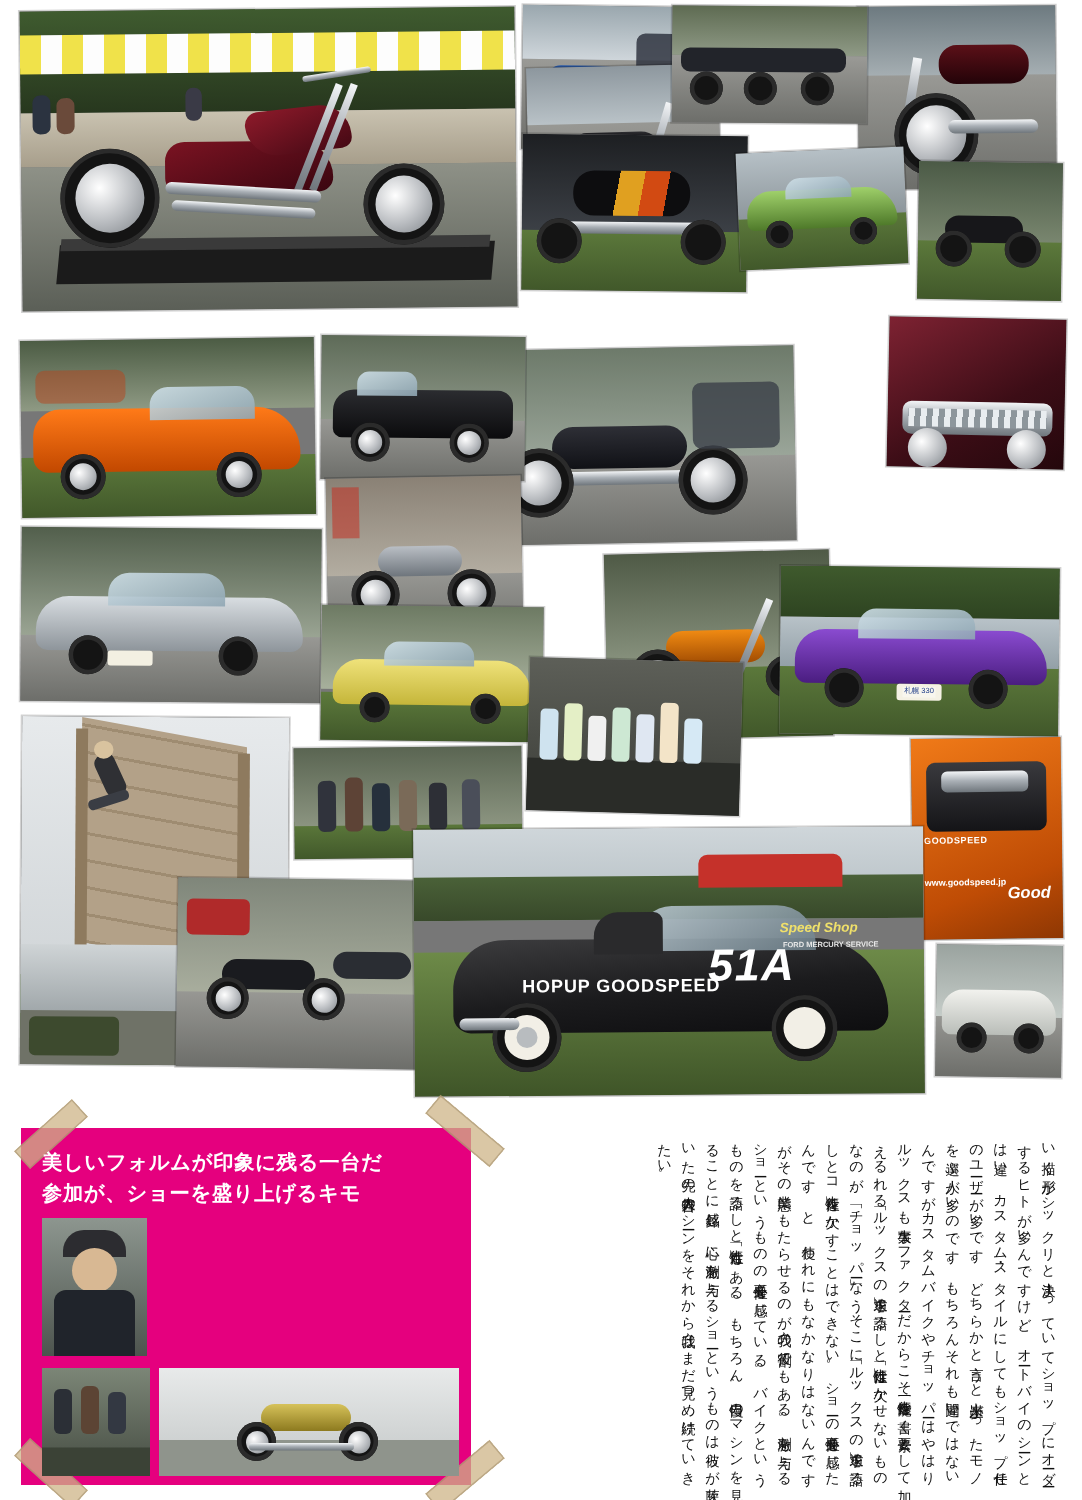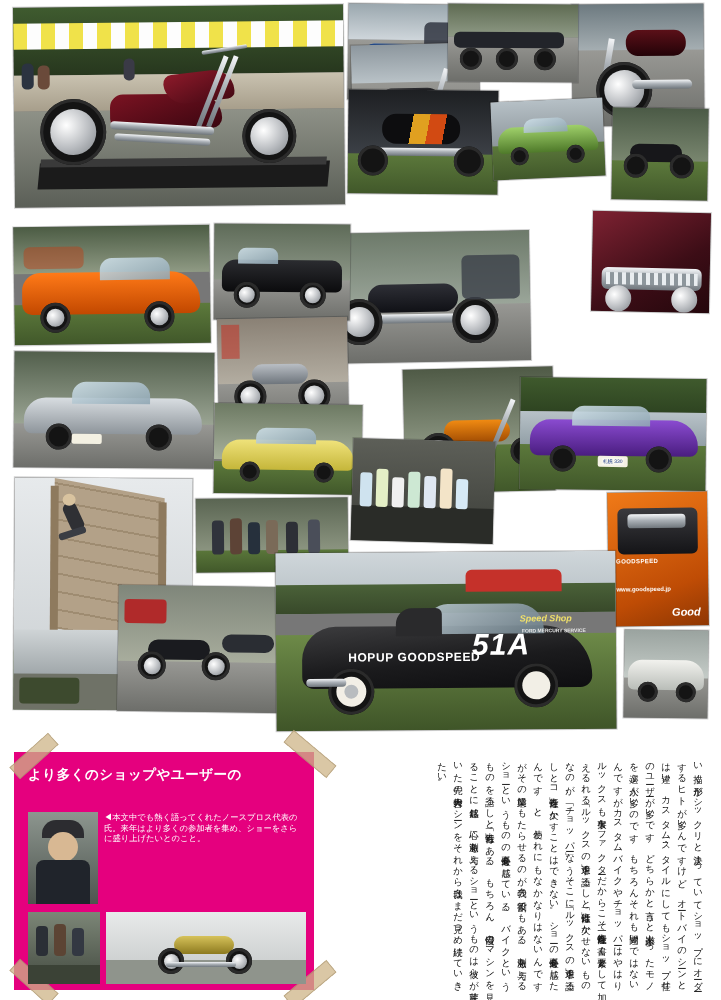--- a/index.html
+++ b/index.html
@@ -245,21 +245,21 @@
     <div style="position:absolute;left:82px;top:80px;width:22px;height:7px;
          background:#f8f6ee;font-size:5px;color:#23408a;text-align:center;line-height:7px;">札幌 330</div>
   </div>
 
   <div class="photo" style="left:608px;top:492px;width:100px;height:134px;transform:rotate(-0.8deg);">
     <div style="position:absolute;inset:0;background:linear-gradient(160deg,#f07a18,#bf4c05 70%,#8e3703);"></div>
     <div style="position:absolute;left:10px;top:16px;width:80px;height:46px;background:linear-gradient(#3a3a3e,#141417);border-radius:6px;"></div>
     <div class="chrome" style="left:20px;top:22px;width:58px;height:14px;border-radius:4px;"></div>
     <div class="lbl" style="left:8px;top:66px;font-size:6px;letter-spacing:.4px;color:#fff;">GOODSPEED</div>
     <div class="lbl" style="left:8px;bottom:34px;font-size:6px;color:#fff;">www.goodspeed.jp</div>
-    <div class="lbl" style="right:8px;bottom:8px;font-size:11px;font-style:italic;color:#fff;">Good</div>
+    <div class="lbl" style="right:8px;bottom:24px;font-size:11px;font-style:italic;color:#fff;">Good</div>
   </div>
 
   <div class="photo" style="left:352px;top:440px;width:142px;height:102px;transform:rotate(1.6deg);">
     <div style="position:absolute;inset:0;background:linear-gradient(#5d5f58,#3b3d38);"></div>
     <div style="position:absolute;left:0;right:0;bottom:0;height:34%;background:#2a2c28;"></div>
     <div style="position:absolute;left:8px;bottom:34px;width:12px;height:34px;background:#cfe3ef;border-radius:3px;"></div>
     <div style="position:absolute;left:24px;bottom:34px;width:12px;height:38px;background:#e4efc6;border-radius:3px;"></div>
     <div style="position:absolute;left:40px;bottom:34px;width:12px;height:30px;background:#f0f0f0;border-radius:3px;"></div>
     <div style="position:absolute;left:56px;bottom:34px;width:12px;height:36px;background:#cde8d3;border-radius:3px;"></div>
     <div style="position:absolute;left:72px;bottom:34px;width:12px;height:32px;background:#dfe7f2;border-radius:3px;"></div>
@@ -346,31 +346,31 @@
   <div class="article">
 
     <div class="magenta"></div>
 
     <div class="tape" style="left:-6px;top:-4px;width:52px;height:16px;transform:rotate(-42deg);"></div>
     <div class="tape" style="left:268px;top:-6px;width:56px;height:16px;transform:rotate(40deg);"></div>
     <div class="tape" style="left:-6px;top:222px;width:52px;height:16px;transform:rotate(42deg);"></div>
     <div class="tape" style="left:268px;top:224px;width:56px;height:16px;transform:rotate(-40deg);"></div>
 
     <div class="hdl">
-      <div>より多くのショップやユーザーの</div>
+      <div>美しいフォルムが印象に残る一台だ</div>
+      <div>参加が、ショーを盛り上げるキモ</div>
     </div>
 
     <div class="portrait">
       <div style="position:absolute;inset:0;background:linear-gradient(#8d968f,#4d544e);"></div>
       <div style="position:absolute;left:14px;top:8px;width:42px;height:18px;background:#2c2c30;border-radius:14px 14px 0 0;"></div>
       <div style="position:absolute;left:20px;top:20px;width:30px;height:30px;background:#d8b893;border-radius:50%;"></div>
       <div style="position:absolute;left:8px;top:48px;width:54px;height:44px;background:#20242b;border-radius:8px 8px 0 0;"></div>
     </div>
 
-    <div class="cap" style="left:90px;top:60px;width:196px;">◀本文中でも熱く語ってくれたノースブロス代表の氏。来年はより多くの参加者を集め、ショーをさらに盛り上げたいとのこと。</div>
 
 
     <div class="photo3">
       <div style="position:absolute;inset:0;background:linear-gradient(#7c8677,#454c42);"></div>
       <div style="position:absolute;left:8px;top:14px;width:12px;height:30px;background:#2b2f36;border-radius:4px;"></div>
       <div style="position:absolute;left:26px;top:12px;width:12px;height:32px;background:#5c4434;border-radius:4px;"></div>
       <div style="position:absolute;left:44px;top:16px;width:12px;height:28px;background:#333842;border-radius:4px;"></div>
       <div style="position:absolute;left:0;right:0;bottom:0;height:26%;background:#3b4236;"></div>
     </div>
 

